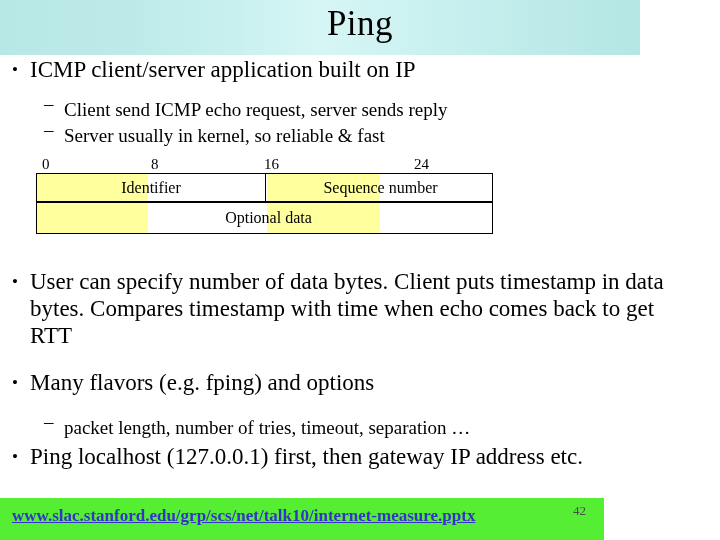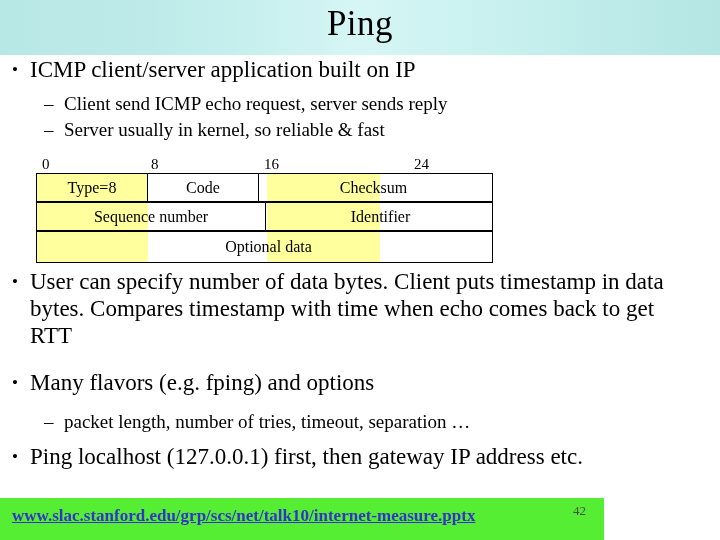--- a/index.html
+++ b/index.html
@@ -14,21 +14,21 @@
     font-family: "Liberation Serif", "DejaVu Serif", serif;
     color: #000000;
     position: relative;
   }
 
   
   #slide-header {
     position: absolute;
     left: 0;
     top: 0;
-    width: 720px;
+    width: 640px;
     height: 55px;
     background: linear-gradient(90deg,
         #b8e8e6 0%,
         #bceae8 18%,
         #c6efee 34%,
         #d6f6f5 50%,
         #ccf2f1 64%,
         #bfecea 82%,
         #b4e6e4 100%);
   }
@@ -81,20 +81,21 @@
     line-height: 24px;
   }
   .bullet-l2 > .marker {
     width: 20px;
     flex: 0 0 20px;
     font-size: 19px;
     line-height: 24px;
   }
   .bullet-l2 > .btext {
     flex: 1 1 auto;
+    margin-top: 6px;
   }
 
   #bullet-icmp   { left: 8px;  top: 1px;   width: 700px; }
   #sub-client    { left: 44px; top: 37px;  width: 660px; }
   #sub-server    { left: 44px; top: 63px;  width: 660px; }
   #bullet-user   { left: 8px;  top: 213px; width: 680px; }
   #bullet-many   { left: 8px;  top: 314px; width: 680px; }
   #sub-packet    { left: 44px; top: 355px; width: 660px; }
   #bullet-ping   { left: 8px;  top: 388px; width: 700px; }
 
@@ -224,29 +225,24 @@
       <span class="tick" style="left:228px;">16</span>
       <span class="tick" style="left:345px;margin-left:33px;">24</span>
       <span class="tick" style="left:432px;margin-top:20px;">31</span>
     </div>
 
     <div id="packet-table">
 
       <div class="hl-band" id="hl-band-a"></div>
       <div class="hl-band" id="hl-band-b"></div>
 
+
       <div class="pkt-row">
-        <div class="pkt-cell w-8">Type=8</div>
-        <div class="pkt-cell w-8">Code</div>
-        <div class="pkt-cell w-16">Checksum</div>
-      </div>
-
-      <div class="pkt-row">
+        <div class="pkt-cell w-16">Identifier</div>
         <div class="pkt-cell w-16">Sequence number</div>
-        <div class="pkt-cell w-16">Identifier</div>
       </div>
 
       <div class="pkt-row">
         <div class="pkt-cell w-32">Optional data</div>
       </div>
 
     </div>
   </div>
 
   <div class="bullet-l1" id="bullet-user">

